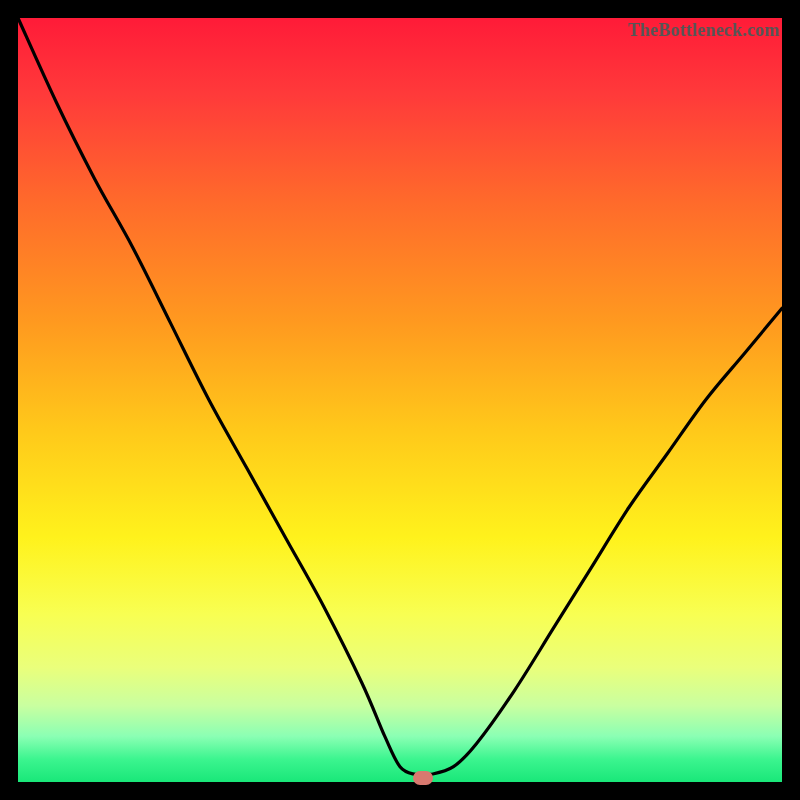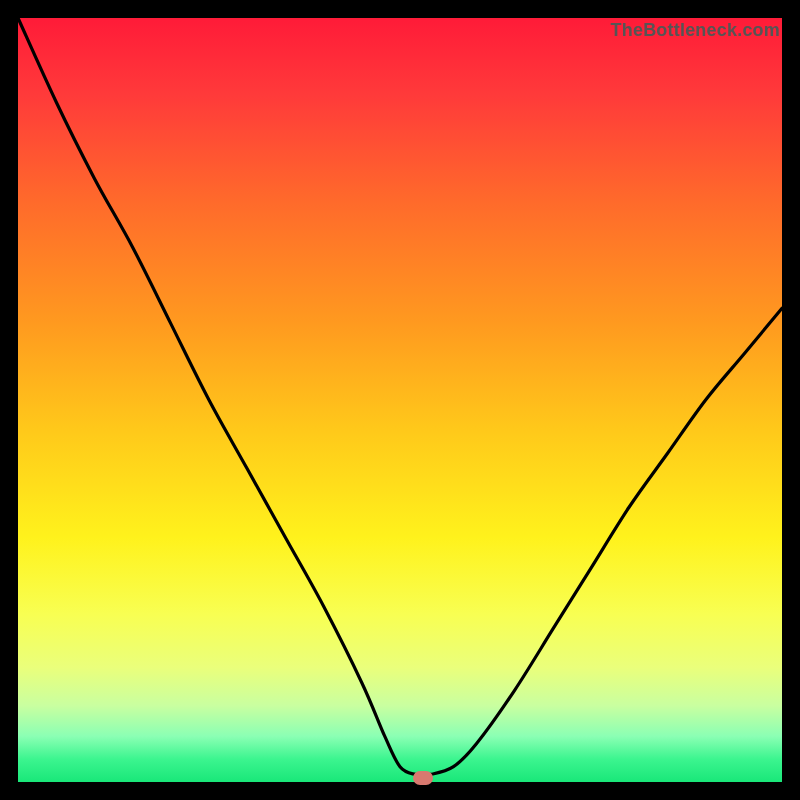--- a/index.html
+++ b/index.html
@@ -42,20 +42,21 @@
   }
   .watermark {
     position: absolute;
     top: 2px;
     right: 2px;
     font-size: 18px;
     font-weight: 600;
     color: #555;
     letter-spacing: 0.2px;
     user-select: none;
+    font-family: Liberation Serif, serif;
   }
   svg.curve {
     position: absolute;
     left: 0;
     top: 0;
     width: 764px;
     height: 764px;
     overflow: visible;
   }
   .marker {

